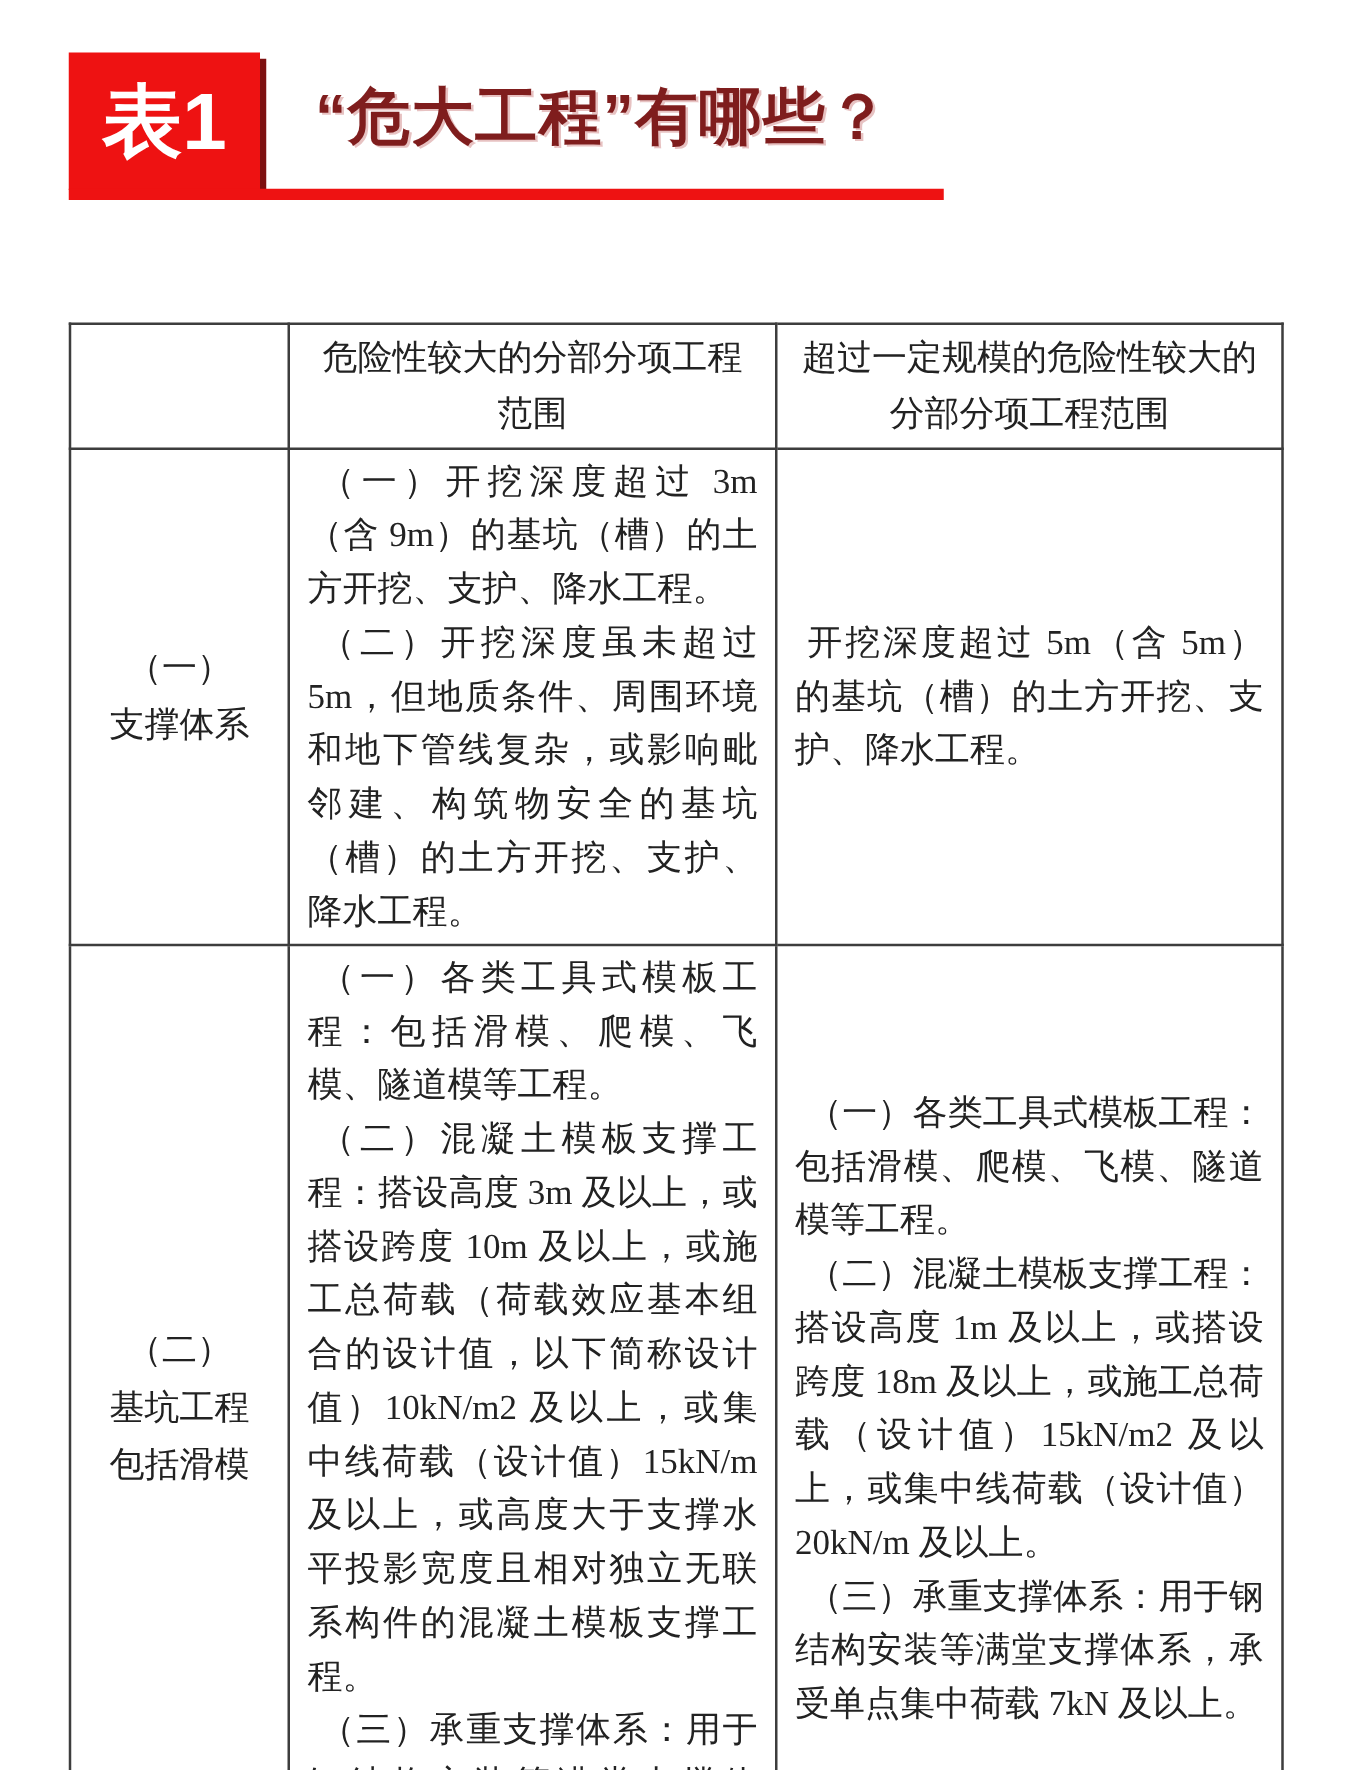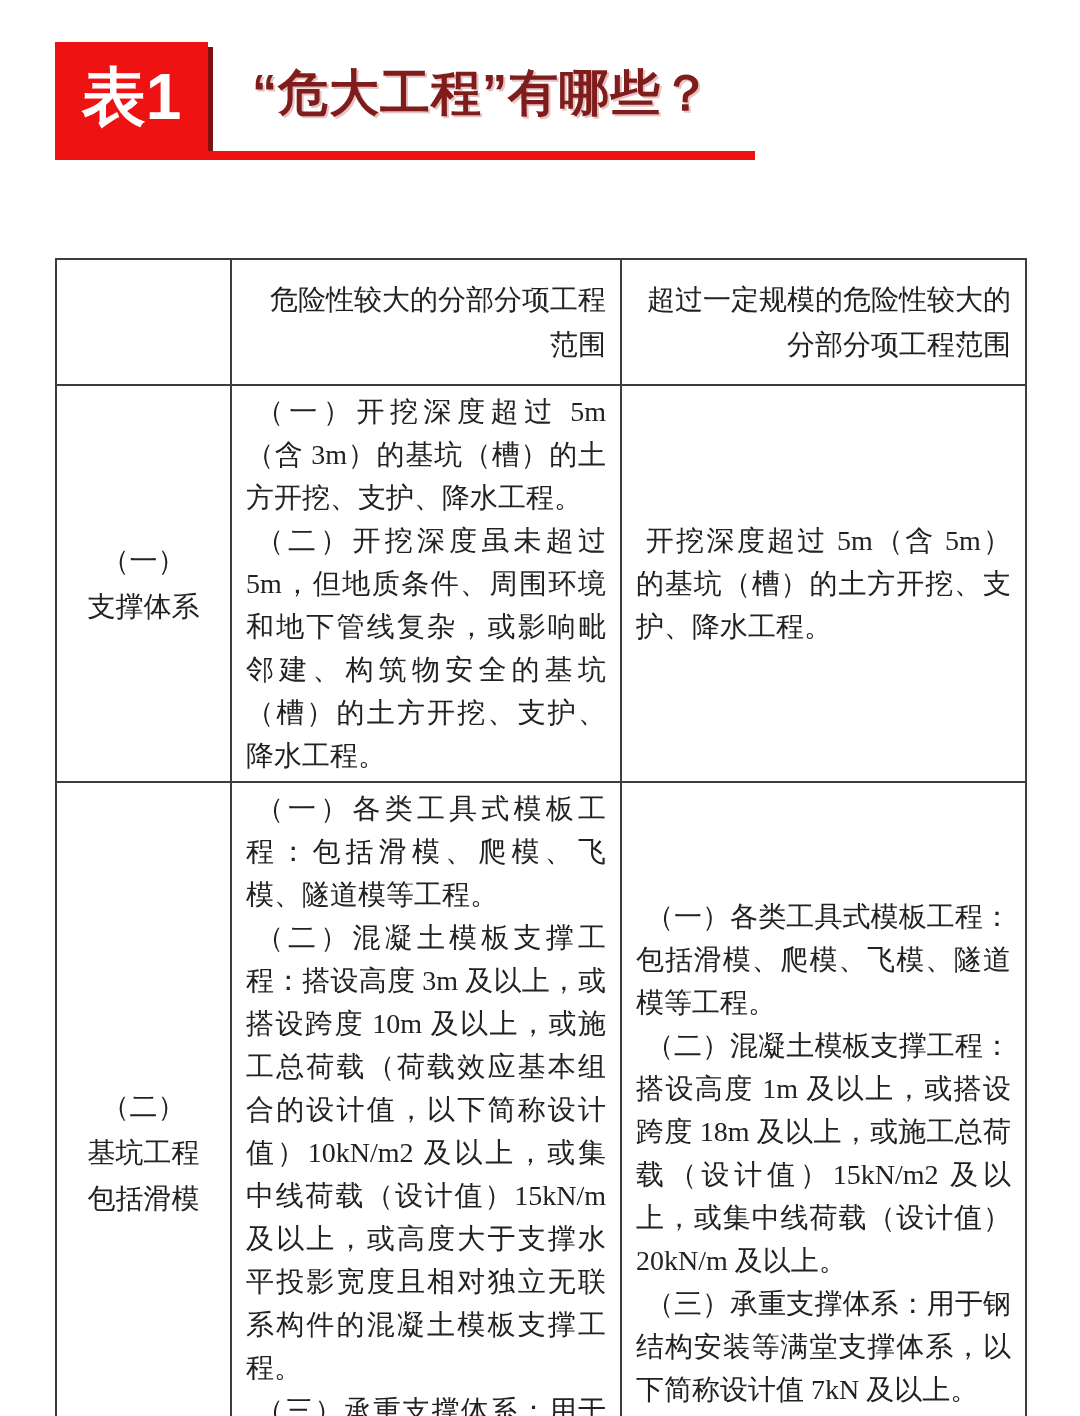--- a/index.html
+++ b/index.html
@@ -47,23 +47,23 @@
     border:2px solid #3d3d3d;
     font-size:28px;
     vertical-align:middle;
   }
   .col-cat  { width:175px; }
   .col-scope{ width:390px; }
   .col-over { width:405px; }
 
   tr.hdr { height:90px; }
   tr.hdr td {
-    text-align:right;
+    text-align:center;
     line-height:45px;
-    padding:17px 14px;
+    padding:4px 14px;
   }
   tr.r1 { height:298px; }
   tr.r2 { height:558px; }
 
   td.cat {
     text-align:center;
     line-height:46px;
     padding:4px 6px;
   }
   td.body {
@@ -95,21 +95,21 @@
       <td>危险性较大的分部分项工程范围</td>
       <td>超过一定规模的危险性较大的分部分项工程范围</td>
     </tr>
 
     <tr class="r1">
       <td class="cat">
         <div>（一）</div>
         <div>支撑体系</div>
       </td>
       <td class="body">
-        <p>（一）开挖深度超过 5m（含 3m）的基坑（槽）的土方开挖、支护、降水工程。</p>
+        <p>（一）开挖深度超过 3m（含 9m）的基坑（槽）的土方开挖、支护、降水工程。</p>
         <p>（二）开挖深度虽未超过 5m，但地质条件、周围环境和地下管线复杂，或影响毗邻建、构筑物安全的基坑（槽）的土方开挖、支护、降水工程。</p>
       </td>
       <td class="body">
         <p>开挖深度超过 5m（含 5m）的基坑（槽）的土方开挖、支护、降水工程。</p>
       </td>
     </tr>
 
     <tr class="r2">
       <td class="cat">
         <div>（二）</div>
@@ -117,18 +117,18 @@
         <div>包括滑模</div>
       </td>
       <td class="body">
         <p>（一）各类工具式模板工程：包括滑模、爬模、飞模、隧道模等工程。</p>
         <p>（二）混凝土模板支撑工程：搭设高度 3m 及以上，或搭设跨度 10m 及以上，或施工总荷载（荷载效应基本组合的设计值，以下简称设计值）10kN/m2 及以上，或集中线荷载（设计值）15kN/m 及以上，或高度大于支撑水平投影宽度且相对独立无联系构件的混凝土模板支撑工程。</p>
         <p>（三）承重支撑体系：用于钢结构安装等满堂支撑体系。</p>
       </td>
       <td class="body">
         <p>（一）各类工具式模板工程：包括滑模、爬模、飞模、隧道模等工程。</p>
         <p>（二）混凝土模板支撑工程：搭设高度 1m 及以上，或搭设跨度 18m 及以上，或施工总荷载（设计值）15kN/m2 及以上，或集中线荷载（设计值）20kN/m 及以上。</p>
-        <p>（三）承重支撑体系：用于钢结构安装等满堂支撑体系，以下简称设计值 7kN 及以上。</p>
+        <p>（三）承重支撑体系：用于钢结构安装等满堂支撑体系，承受单点集中荷载 7kN 及以上。</p>
       </td>
     </tr>
 
   </tbody>
 </table>
 
 </body></html>

